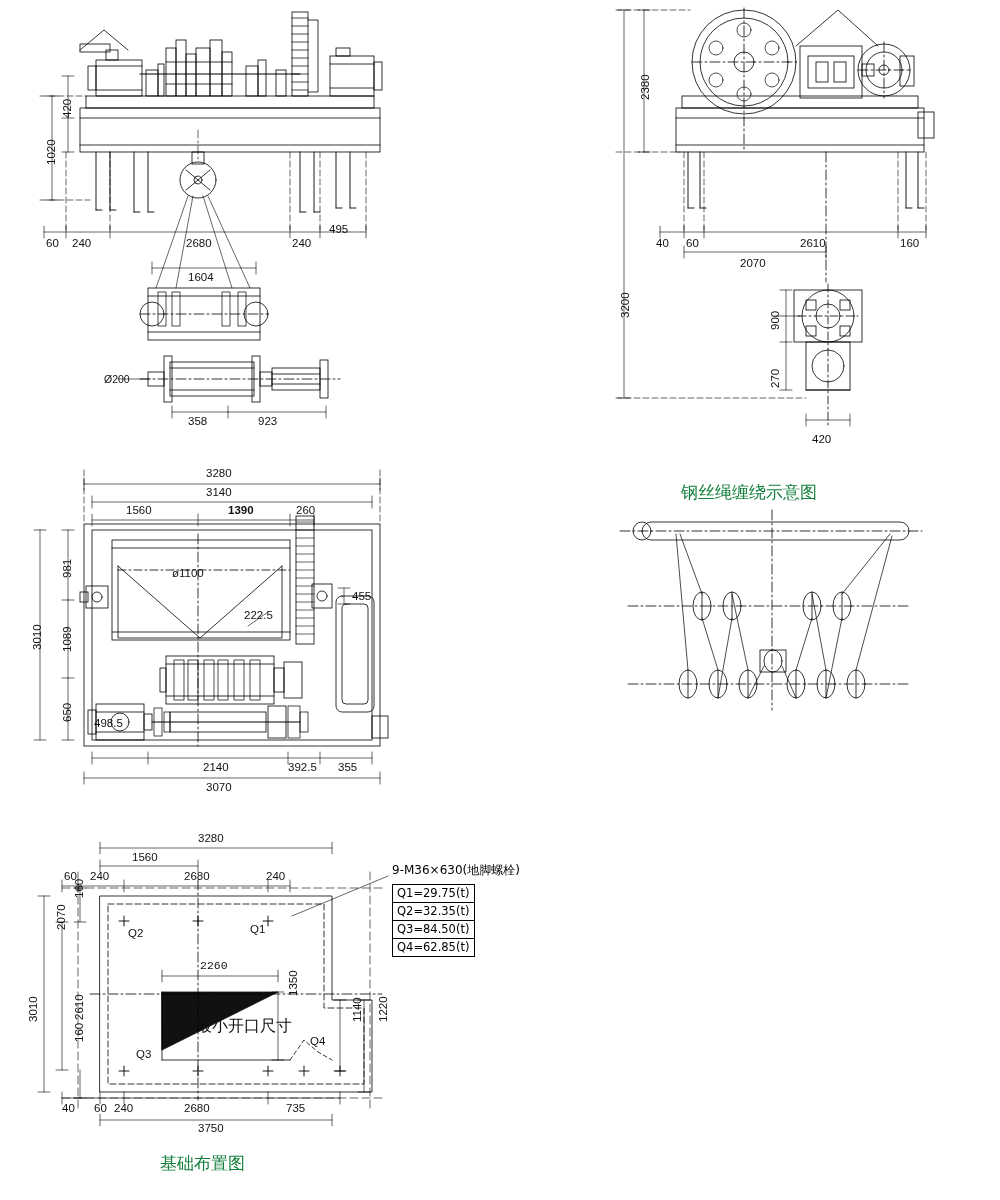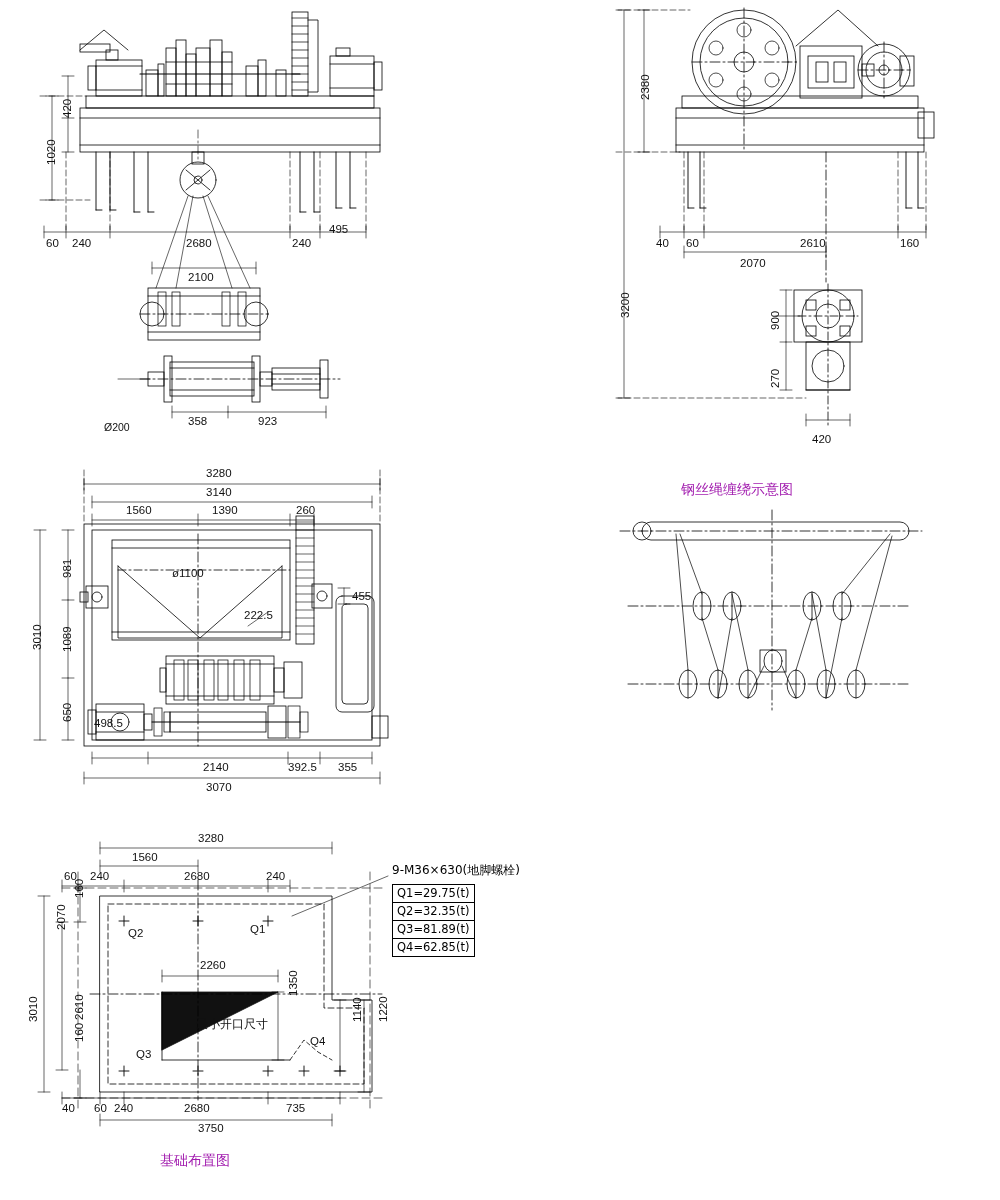--- a/index.html
+++ b/index.html
@@ -24,25 +24,25 @@
     position: absolute;
     font-size: 11.5px;
     line-height: 1;
     color: #111;
     white-space: nowrap;
   }
   .lbl.vert {
     transform-origin: left top;
     transform: rotate(-90deg);
   }
-  .lbl.sm { font-size: 10.5px; margin-top: 48px; }
+  .lbl.sm { font-size: 10.5px; }
   .title-cn {
     position: absolute;
-    color: #a21caf;
-    font-size: 14px;
+    color: #15803d;
+    font-size: 17px;
     white-space: nowrap;
     font-family: "DejaVu Sans", sans-serif;
   }
   .cn {
     font-family: "DejaVu Sans", sans-serif;
   }
   .qtable {
     position: absolute;
     border-collapse: collapse;
     font-size: 12px;
@@ -598,40 +598,40 @@
 </svg>
 
 <div class="lbl vert" style="left:62px; top:118px;">420</div>
 <div class="lbl vert" style="left:46px; top:165px;">1020</div>
 <div class="lbl" style="left:46px; top:238px;">60</div>
 <div class="lbl" style="left:72px; top:238px;">240</div>
 <div class="lbl" style="left:186px; top:238px;">2680</div>
 <div class="lbl" style="left:292px; top:238px;">240</div>
 <div class="lbl" style="left:329px; top:224px;">495</div>
 
-<div class="lbl" style="left:188px; top:272px;">2100</div>
+<div class="lbl" style="left:188px; top:272px;">1604</div>
 <div class="lbl sm" style="left:104px; top:374px;">Ø200</div>
 <div class="lbl" style="left:188px; top:416px;">358</div>
 <div class="lbl" style="left:258px; top:416px;">923</div>
 
 <div class="lbl vert" style="left:640px; top:100px;">2380</div>
 <div class="lbl vert" style="left:620px; top:318px;">3200</div>
 <div class="lbl" style="left:656px; top:238px;">40</div>
 <div class="lbl" style="left:686px; top:238px;">60</div>
 <div class="lbl" style="left:800px; top:238px;">2610</div>
 <div class="lbl" style="left:900px; top:238px;">160</div>
 <div class="lbl" style="left:740px; top:258px;">2070</div>
 <div class="lbl vert" style="left:770px; top:330px;">900</div>
 <div class="lbl vert" style="left:770px; top:388px;">270</div>
 <div class="lbl" style="left:812px; top:434px;">420</div>
 
 <div class="lbl" style="left:206px; top:468px;">3280</div>
 <div class="lbl" style="left:206px; top:487px;">3140</div>
 <div class="lbl" style="left:126px; top:505px;">1560</div>
-<div class="lbl" style="left:212px; top:505px;">1390</div>
+<div class="lbl" style="left:228px; top:505px;font-weight:bold;">1390</div>
 <div class="lbl" style="left:296px; top:505px;">260</div>
 <div class="lbl vert" style="left:62px; top:578px;">981</div>
 <div class="lbl vert" style="left:32px; top:650px;">3010</div>
 <div class="lbl vert" style="left:62px; top:652px;">1089</div>
 <div class="lbl vert" style="left:62px; top:722px;">650</div>
 <div class="lbl" style="left:172px; top:568px;">ø1100</div>
 <div class="lbl" style="left:244px; top:610px;">222.5</div>
 <div class="lbl" style="left:352px; top:591px;">455</div>
 <div class="lbl" style="left:94px; top:718px;">498.5</div>
 <div class="lbl" style="left:203px; top:762px;">2140</div>
@@ -644,51 +644,51 @@
 <div class="lbl" style="left:198px; top:833px;">3280</div>
 <div class="lbl" style="left:132px; top:852px;">1560</div>
 <div class="lbl" style="left:64px; top:871px;">60</div>
 <div class="lbl" style="left:90px; top:871px;">240</div>
 <div class="lbl" style="left:184px; top:871px;">2680</div>
 <div class="lbl" style="left:266px; top:871px;">240</div>
 <div class="lbl vert" style="left:74px; top:898px;">160</div>
 <div class="lbl vert" style="left:56px; top:930px;">2070</div>
 <div class="lbl vert" style="left:28px; top:1022px;">3010</div>
 <div class="lbl vert" style="left:74px; top:1020px;">2610</div>
-<div class="lbl" style="left:200px; top:960px;">2260</div>
+<div class="lbl" style="left:200px; top:960px;font-family:Liberation Mono, monospace;">2260</div>
 <div class="lbl vert" style="left:288px; top:996px;">1350</div>
 <div class="lbl vert" style="left:352px; top:1022px;">1140</div>
 <div class="lbl vert" style="left:378px; top:1022px;">1220</div>
 <div class="lbl vert" style="left:74px; top:1042px;">160</div>
 <div class="lbl" style="left:62px; top:1103px;">40</div>
 <div class="lbl" style="left:94px; top:1103px;">60</div>
 <div class="lbl" style="left:114px; top:1103px;">240</div>
 <div class="lbl" style="left:184px; top:1103px;">2680</div>
 <div class="lbl" style="left:286px; top:1103px;">735</div>
 <div class="lbl" style="left:198px; top:1123px;">3750</div>
 
 <div class="lbl" style="left:250px; top:924px;">Q1</div>
 <div class="lbl" style="left:128px; top:928px;">Q2</div>
 <div class="lbl" style="left:136px; top:1049px;">Q3</div>
 <div class="lbl" style="left:310px; top:1036px;">Q4</div>
 
-<div class="lbl cn" style="left:196px; top:1018px; font-size:12px;">最小开口尺寸</div>
+<div class="lbl cn" style="left:196px; top:1018px; font-size:16px;">最小开口尺寸</div>
 
 <div class="boltnote" style="left:392px; top:862px;">9-M36×630(地脚螺栓)</div>
 
 <table class="qtable" style="left:392px; top:884px;">
   <tbody>
       <tr>
     <td><span>Q1</span>=<span>29.75</span><span>(t)</span></td>
   </tr>
   <tr>
     <td><span>Q2</span>=<span>32.35</span><span>(t)</span></td>
   </tr>
   <tr>
-    <td><span>Q3</span>=<span>81.89</span><span>(t)</span></td>
+    <td><span>Q3</span>=<span>84.50</span><span>(t)</span></td>
   </tr>
   <tr>
     <td><span>Q4</span>=<span>62.85</span><span>(t)</span></td>
   </tr>
 </tbody>
   </table>
 
 <div class="title-cn" style="left:160px; top:1152px;">基础布置图</div>
 
 </body></html>

